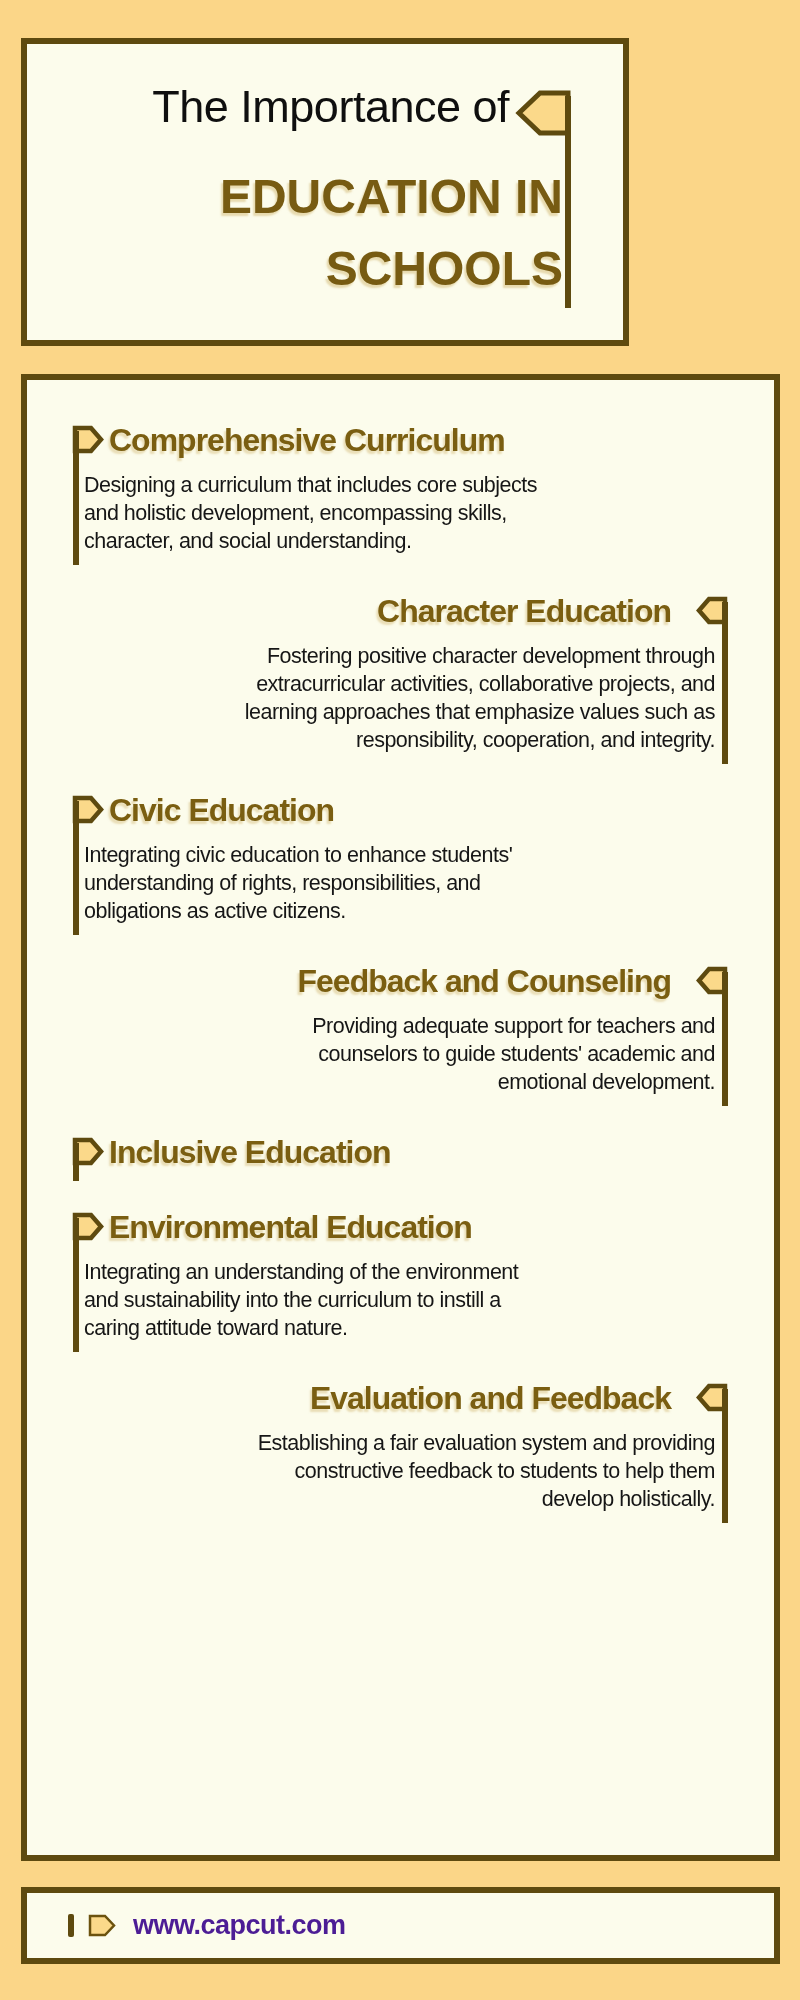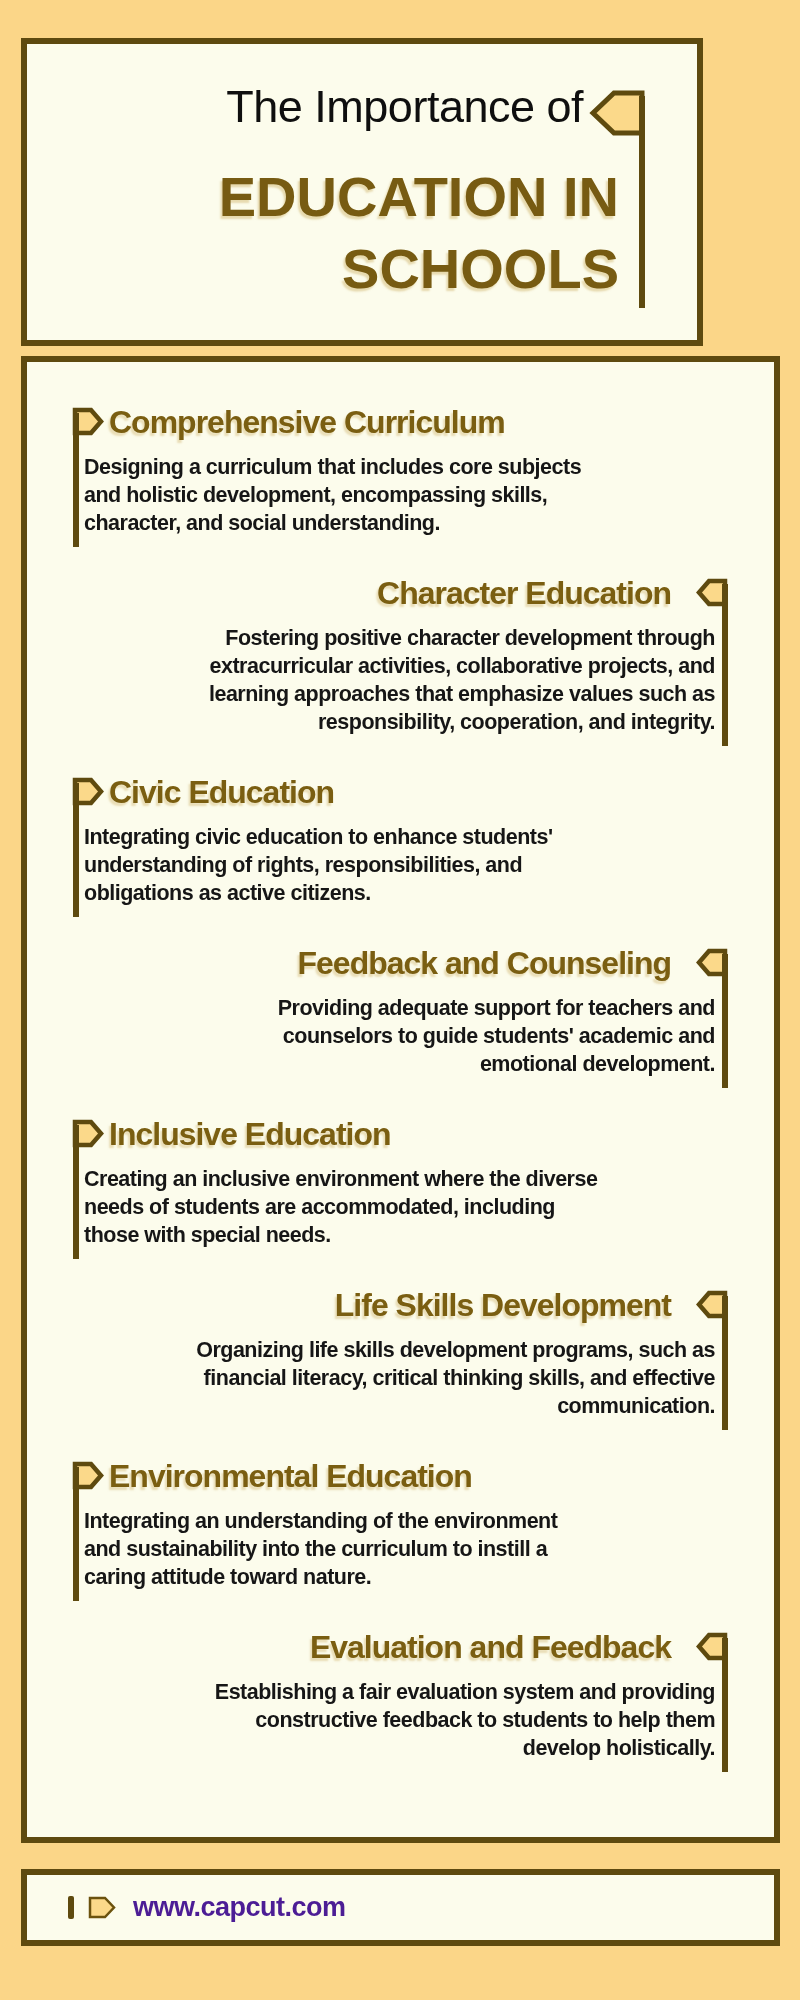--- a/index.html
+++ b/index.html
@@ -12,39 +12,39 @@
     padding:38px 20px 0 21px;
     overflow:hidden;
   }
   .box {
     background:#FCFCEC;
     border:6px solid #5E4A0F;
   }
 
   
   .title-box {
-    width:682px; height:308px;
-    margin-bottom:10px;
+    width:608px; height:308px;
+    margin-bottom:28px;
     position:relative;
   }
   .title-small {
     margin-top:36px;
     text-align:right;
     padding-right:114px;
     font-size:45px;
     font-weight:400;
     color:#0f0f0f;
     letter-spacing:-0.5px;
     line-height:53px;
   }
   .title-big {
     margin-top:28px;
     text-align:right;
-    padding-right:78px;
-    font-size:56px;
+    padding-right:60px;
+    font-size:48px;
     font-weight:700;
     color:#775B12;
     letter-spacing:0px;
     line-height:72px;
     white-space:pre-line;
     text-shadow:-2px 3px 2px rgba(214,189,124,0.55);
   }
   .title-flag { position:absolute; top:46px; right:52px; width:56px; height:46px; }
   .title-pole {
     position:absolute; top:52px; right:52px;
@@ -68,21 +68,20 @@
     margin-bottom:12px;
     text-shadow:-2px 3px 2px rgba(216,192,128,0.5);
     margin-left:28px;
   }
   .item p {
     font-size:21.5px;
     line-height:28px;
     letter-spacing:-0.5px;
     color:#161616;
     white-space:pre-line;
-    font-weight:bold;
   }
   .item .flag { position:absolute; width:32px; height:29px; top:3px; }
   .item .pole { position:absolute; width:6px; top:9px; bottom:-10px; background:#5E4A0F; }
 
   .item.left  { padding-left:57px; text-align:left; }
   .item.left h2 { margin-left:25px; }
   .item.left .flag { left:45px; }
   .item.left .pole { left:46px; }
 
   .item.right { padding-right:59px; text-align:right; }
@@ -184,37 +183,22 @@
     </section>
 
     <section class="item left">
       <span class="flag">
         <svg width="32" height="29" viewBox="0 0 32 29">
             <path d="M3 3 H19 L29 14.5 L19 26 H3 Z" fill="#FBD98A" stroke="#5E4A0F" stroke-width="4.5"></path>
           </svg>
       </span>
       <div class="pole"></div>
       <h2>Inclusive Education</h2>
-      <p>Creating an inclusive environment where the diverse
-needs of students are accommodated, including
-those with special needs.</p>
-    </section>
-
-    <section class="item right">
-      <span class="flag">
-        <svg width="32" height="29" viewBox="0 0 32 29">
-            <path d="M29 3 H13 L3 14.5 L13 26 H29 Z" fill="#FBD98A" stroke="#5E4A0F" stroke-width="4.5"></path>
-          </svg>
-      </span>
-      <div class="pole"></div>
-      <h2>Life Skills Development</h2>
-      <p>Organizing life skills development programs, such as
-financial literacy, critical thinking skills, and effective
-communication.</p>
-    </section>
+    </section>
+
 
     <section class="item left">
       <span class="flag">
         <svg width="32" height="29" viewBox="0 0 32 29">
             <path d="M3 3 H19 L29 14.5 L19 26 H3 Z" fill="#FBD98A" stroke="#5E4A0F" stroke-width="4.5"></path>
           </svg>
       </span>
       <div class="pole"></div>
       <h2>Environmental Education</h2>
       <p>Integrating an understanding of the environment

